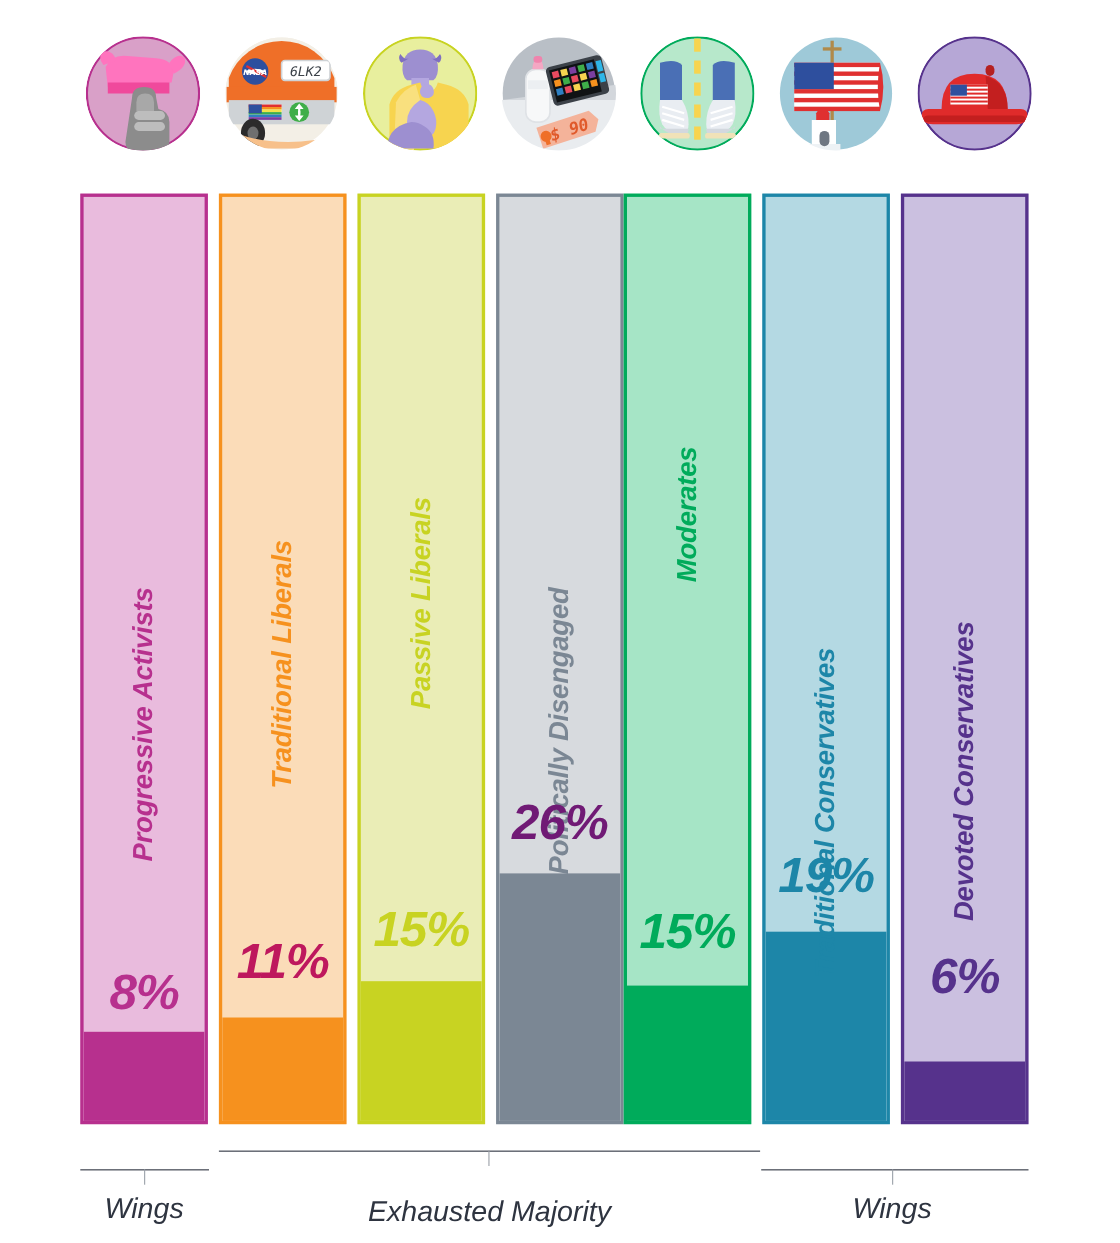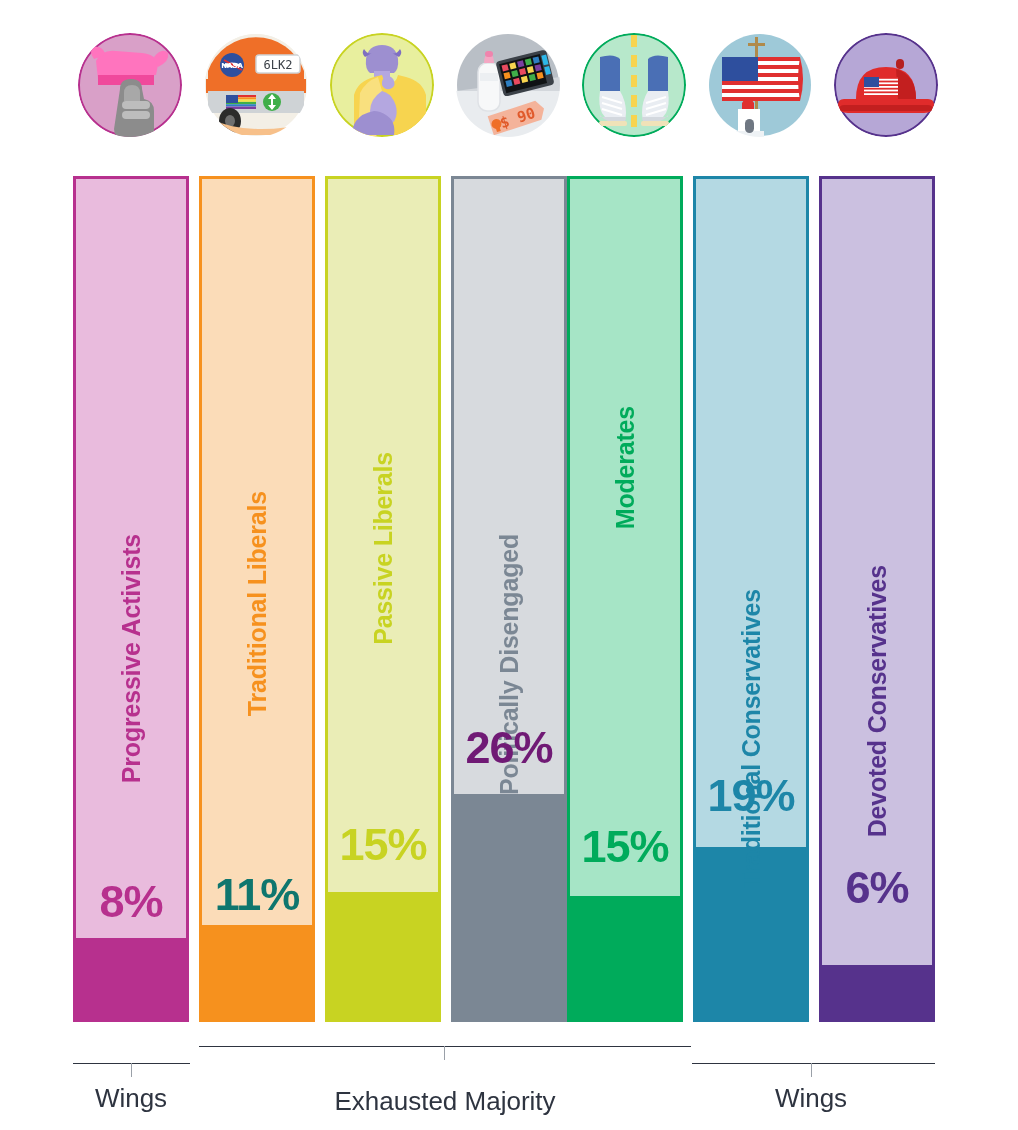--- a/index.html
+++ b/index.html
@@ -3,21 +3,21 @@
 <meta charset="utf-8">
 <style>
   html,body{margin:0;padding:0;}
   body{
     width:1018px;height:1130px;
     background:#ffffff;
     font-family:"Liberation Sans", sans-serif;
     position:relative;
     overflow:hidden;
   }
-  .stage{position:absolute;left:0;top:0;width:1018px;height:1130px;}
+  .stage{position:absolute;left:0;top:0;width:1018px;height:1130px;font-style:italic;}
 
   
   .icon-row{position:absolute;left:0;top:0;width:1018px;height:160px;}
   .icon-wrap{position:absolute;top:25px;width:120px;height:120px;}
   .icon-circle{
     position:absolute;left:8px;top:8px;width:104px;height:104px;
     border-radius:50%;overflow:hidden;
   }
   .icon-circle svg{display:block;width:104px;height:104px;}
 
@@ -254,21 +254,21 @@
 
     <div class="bar" style="left:73px;width:116px;border-color:#b7308e;background:#e9bbdd">
       <div class="bar-fill" style="height:81px;background:#b7308e"></div>
       <div class="bar-label" style="top:355px;color:#b7308e;transform:rotate(-90deg) translate(-100%,-50%)">Progressive Activists</div>
       <div class="bar-pct" style="top:697px;color:#b7308e">8%</div>
     </div>
 
     <div class="bar" style="left:199px;width:116px;border-color:#f6911e;background:#fbdcb8">
       <div class="bar-fill" style="height:94px;background:#f6911e"></div>
       <div class="bar-label" style="top:312px;color:#f6911e;transform:rotate(-90deg) translate(-100%,-50%)">Traditional Liberals</div>
-      <div class="bar-pct" style="top:690px;color:#0f766e">11%</div>
+      <div class="bar-pct" style="top:669px;color:#be185d">11%</div>
     </div>
 
     <div class="bar" style="left:325px;width:116px;border-color:#c8d322;background:#eaedb6">
       <div class="bar-fill" style="height:127px;background:#c8d322"></div>
       <div class="bar-label" style="top:273px;color:#c8d322;transform:rotate(-90deg) translate(-100%,-50%)">Passive Liberals</div>
       <div class="bar-pct" style="top:640px;color:#c8d322">15%</div>
     </div>
 
     <div class="bar" style="left:451px;width:116px;border-color:#7b8794;background:#d7dade">
       <div class="bar-fill" style="height:225px;background:#7b8794"></div>

